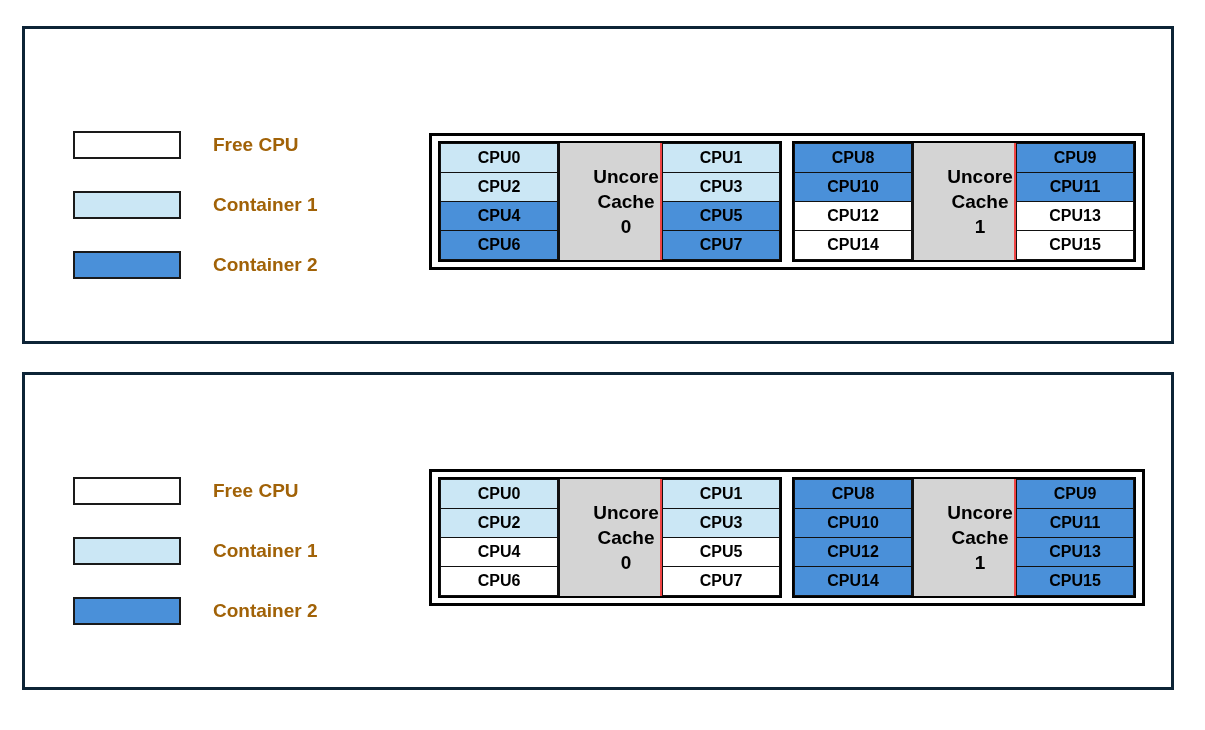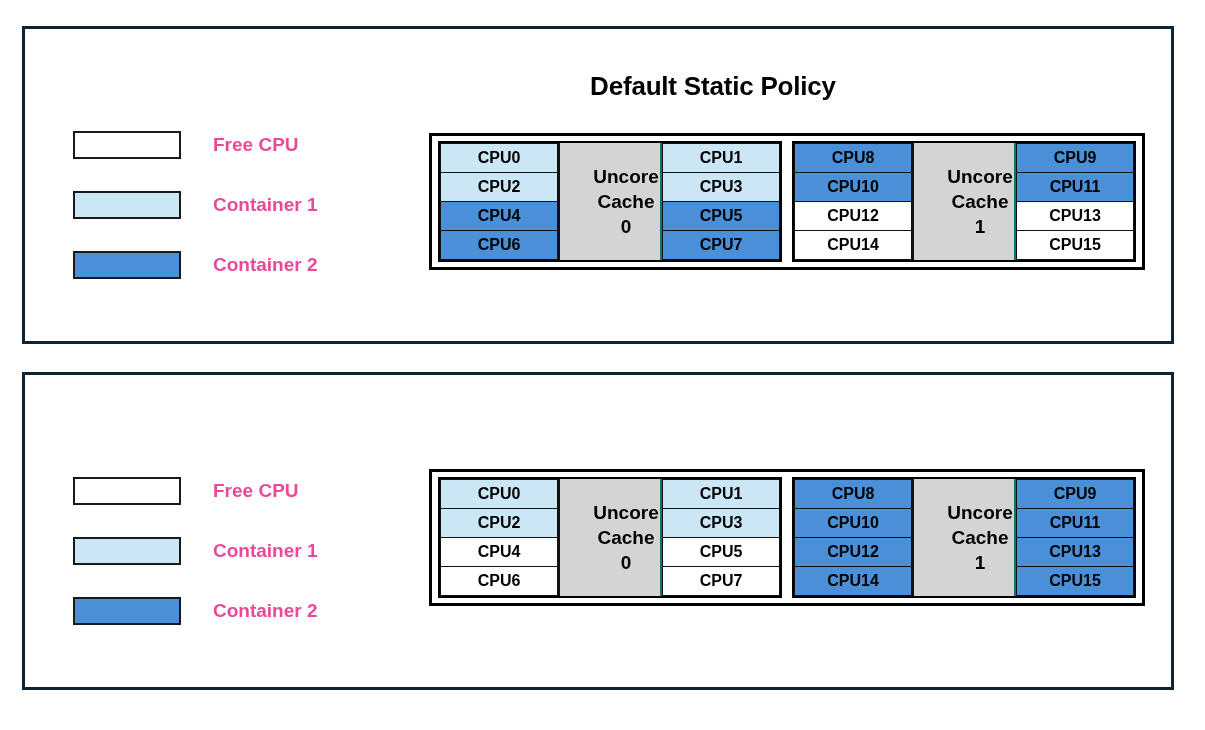--- a/index.html
+++ b/index.html
@@ -57,21 +57,21 @@
     box-sizing: border-box;
     flex: none;
   }
   .sw-free { background: #ffffff; }
   .sw-c1   { background: #cbe7f5; }
   .sw-c2   { background: #4a90d9; }
   .legend-label {
     margin-left: 32px;
     font-size: 19px;
     font-weight: bold;
-    color: #ec4899;
+    color: #a16207;
     white-space: nowrap;
   }
 
   
   .cpu-diagram {
     position: absolute;
     left: 404px;
     top: 104px;
     border: 3px solid #000000;
     background: #ffffff;
@@ -107,39 +107,38 @@
   }
   .cpu-cell:first-child { margin-top: 0; }
   .cpu-cell.free { background: #ffffff; }
   .cpu-cell.c1   { background: #cbe7f5; }
   .cpu-cell.c2   { background: #4a90d9; }
 
   .cache-block {
     width: 104px;
     background: #d4d4d4;
     border-left: 2px solid #111111;
-    border-right: 2px solid #0f766e;
+    border-right: 2px solid #ef4444;
     box-sizing: border-box;
     display: flex;
     flex-direction: column;
     align-items: center;
     justify-content: center;
     font-size: 19px;
     font-weight: bold;
     color: #000000;
     line-height: 1.32;
     padding-left: 32px;
   }
   .cache-block span { display: block; }
 </style>
 </head>
 <body>
 
 <div class="panel" id="panel-top">
-  <div class="panel-title">Default Static Policy</div>
 
   <div class="legend">
     <div class="legend-row">
       <div class="legend-swatch sw-free"></div>
       <div class="legend-label">Free CPU</div>
     </div>
     <div class="legend-row">
       <div class="legend-swatch sw-c1"></div>
       <div class="legend-label">Container 1</div>
     </div>

